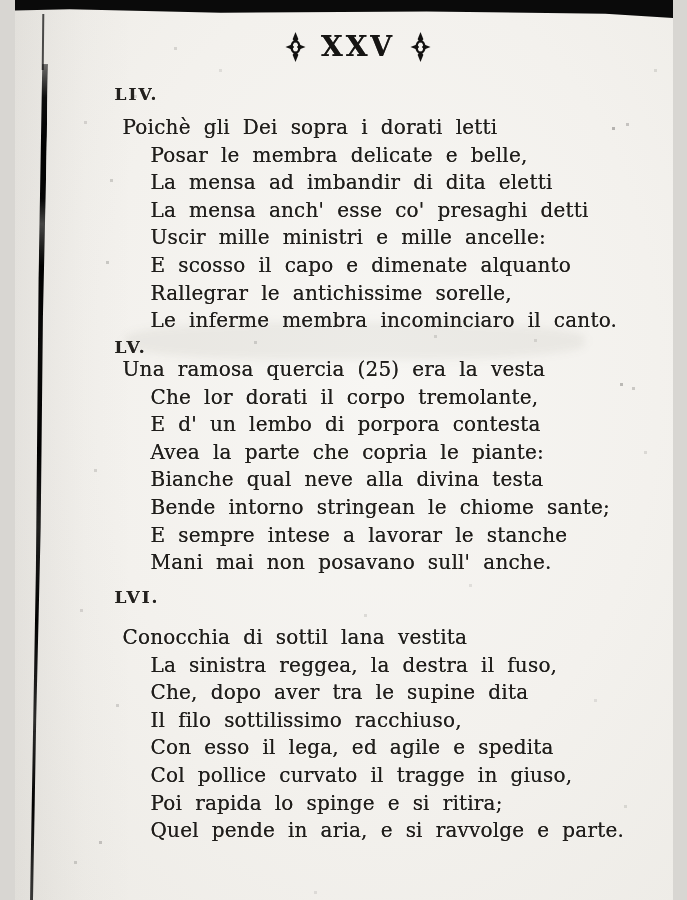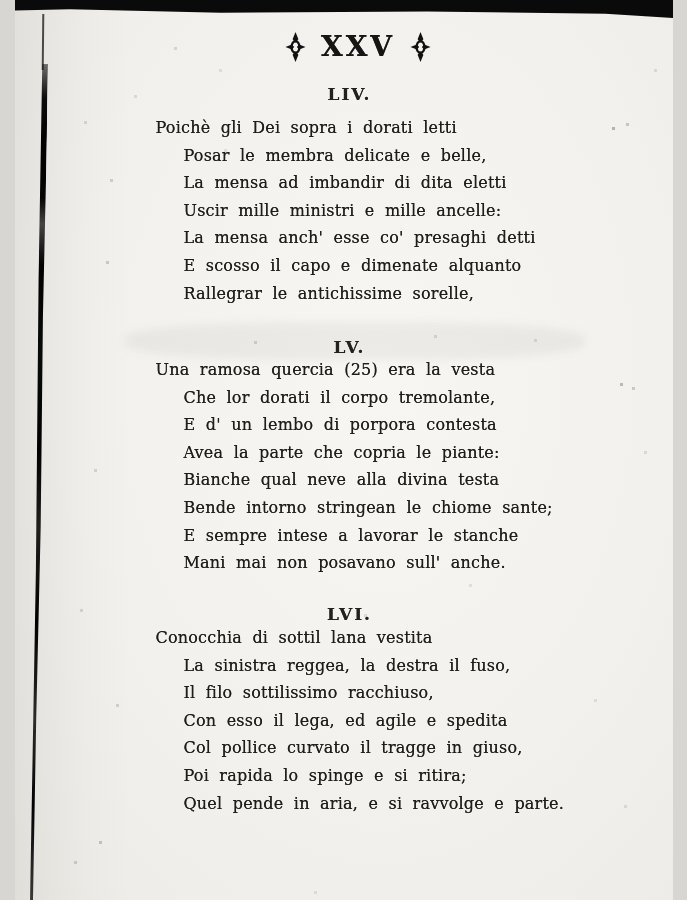--- a/index.html
+++ b/index.html
@@ -61,34 +61,33 @@
   .page-header{
     position:absolute;left:0;top:30px;width:687px;
     display:flex;justify-content:center;align-items:center;gap:15px;
   }
   .page-number{
     font-size:28px;font-weight:bold;letter-spacing:3px;
     color:#161513;text-shadow:0 0 0.5px rgba(0,0,0,0.7);
   }
   .fleuron{display:inline-block;line-height:0;}
   .stanza-heading{
-    position:absolute;left:100px;width:470px;text-align:center;
+    position:absolute;left:100px;width:470px;text-align:left;
     font-size:17px;font-weight:bold;letter-spacing:2px;color:#23211e;
     text-shadow:0 0 0.5px rgba(0,0,0,0.6);
   }
   .h-1{top:84px;}
   .h-2{top:337px;filter:blur(0.3px);}
-  .h-3{top:604px;}
+  .h-3{top:587px;}
   .stanza{
     position:absolute;left:108px;width:500px;
-    font-size:16px;line-height:27.6px;
+    font-size:20px;line-height:27.6px;
     word-spacing:0.32em;letter-spacing:0.2px;
     color:#1f1d1a;text-shadow:0 0 0.45px rgba(10,10,10,0.75);
     white-space:nowrap;
-    margin-left:33px;
   }
   .s-1{top:114px;}
   .s-2{top:356px;}
   .s-3{top:624px;}
   .verse{display:block;}
   .indent{padding-left:28px;}
 </style>
 </head>
 <body>
 
@@ -120,42 +119,44 @@
         <ellipse cx="10.5" cy="15" rx="3.9" ry="5.8" fill="none" stroke="#121110" stroke-width="2.4"></ellipse>
       </svg>
     </span>
   </div>
 
   <div class="stanza-heading h-1">LIV.</div>
   <div class="stanza s-1">
     <span class="verse">Poichè gli Dei sopra i dorati letti</span>
     <span class="verse indent">Posar le membra delicate e belle,</span>
     <span class="verse indent">La mensa ad imbandir di dita eletti</span>
+    <span class="verse indent">La mensa anch' esse co' presaghi detti</span>
     <span class="verse indent">Uscir mille ministri e mille ancelle:</span>
-    <span class="verse indent">La mensa anch' esse co' presaghi detti</span>
     <span class="verse indent">E scosso il capo e dimenate alquanto</span>
     <span class="verse indent">Rallegrar le antichissime sorelle,</span>
+    <span class="verse indent">Le inferme membra incominciaro il canto.</span>
   </div>
 
   <div class="stanza-heading h-2">LV.</div>
   <div class="stanza s-2">
     <span class="verse">Una ramosa quercia (25) era la vesta</span>
     <span class="verse indent">Che lor dorati il corpo tremolante,</span>
     <span class="verse indent">E d' un lembo di porpora contesta</span>
     <span class="verse indent">Avea la parte che copria le piante:</span>
     <span class="verse indent">Bianche qual neve alla divina testa</span>
     <span class="verse indent">Bende intorno stringean le chiome sante;</span>
     <span class="verse indent">E sempre intese a lavorar le stanche</span>
     <span class="verse indent">Mani mai non posavano sull' anche.</span>
   </div>
 
   <div class="stanza-heading h-3">LVI.</div>
   <div class="stanza s-3">
     <span class="verse">Conocchia di sottil lana vestita</span>
     <span class="verse indent">La sinistra reggea, la destra il fuso,</span>
+    <span class="verse indent">Che, dopo aver tra le supine dita</span>
     <span class="verse indent">Il filo sottilissimo racchiuso,</span>
     <span class="verse indent">Con esso il lega, ed agile e spedita</span>
     <span class="verse indent">Col pollice curvato il tragge in giuso,</span>
     <span class="verse indent">Poi rapida lo spinge e si ritira;</span>
     <span class="verse indent">Quel pende in aria, e si ravvolge e parte.</span>
   </div>
 
 </div>
 
 </body></html>

